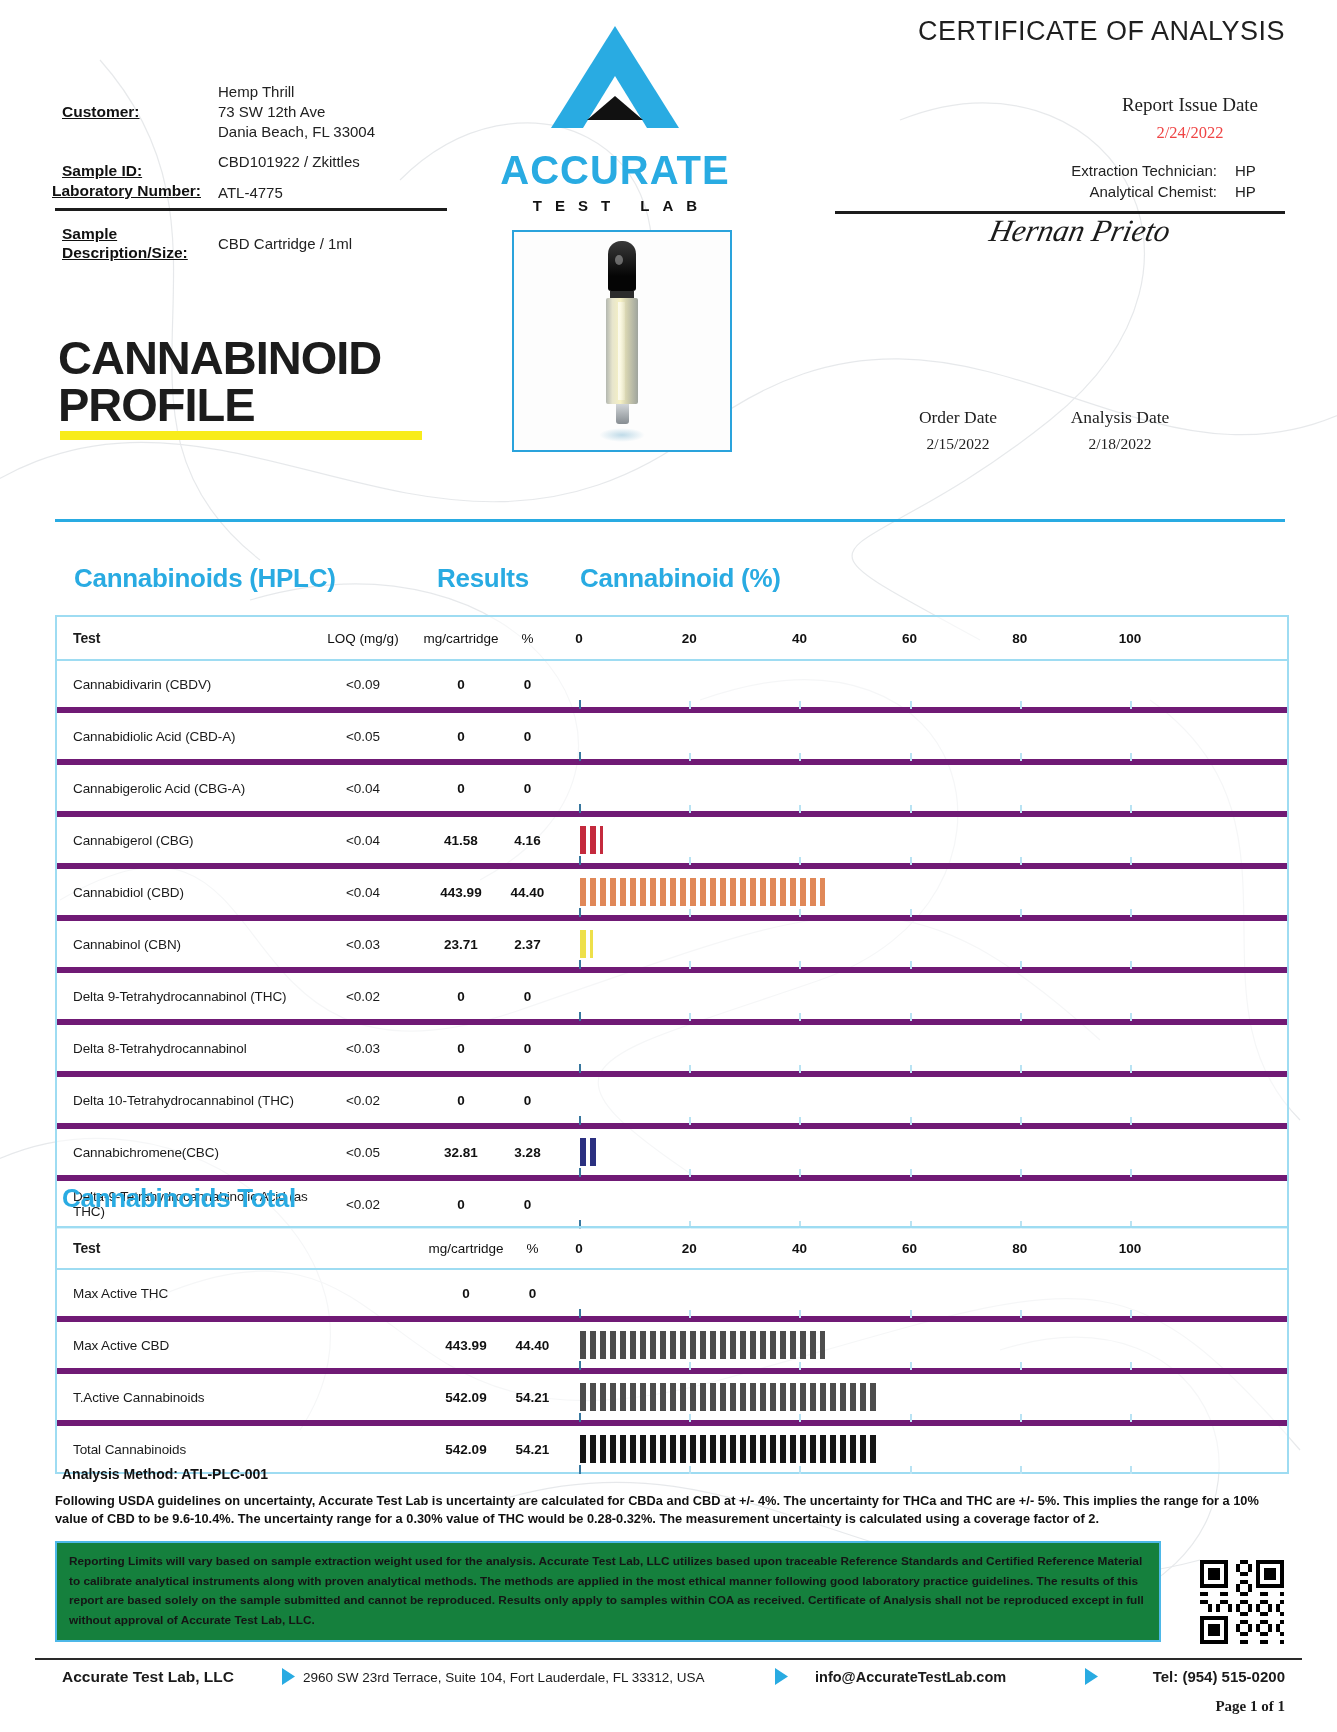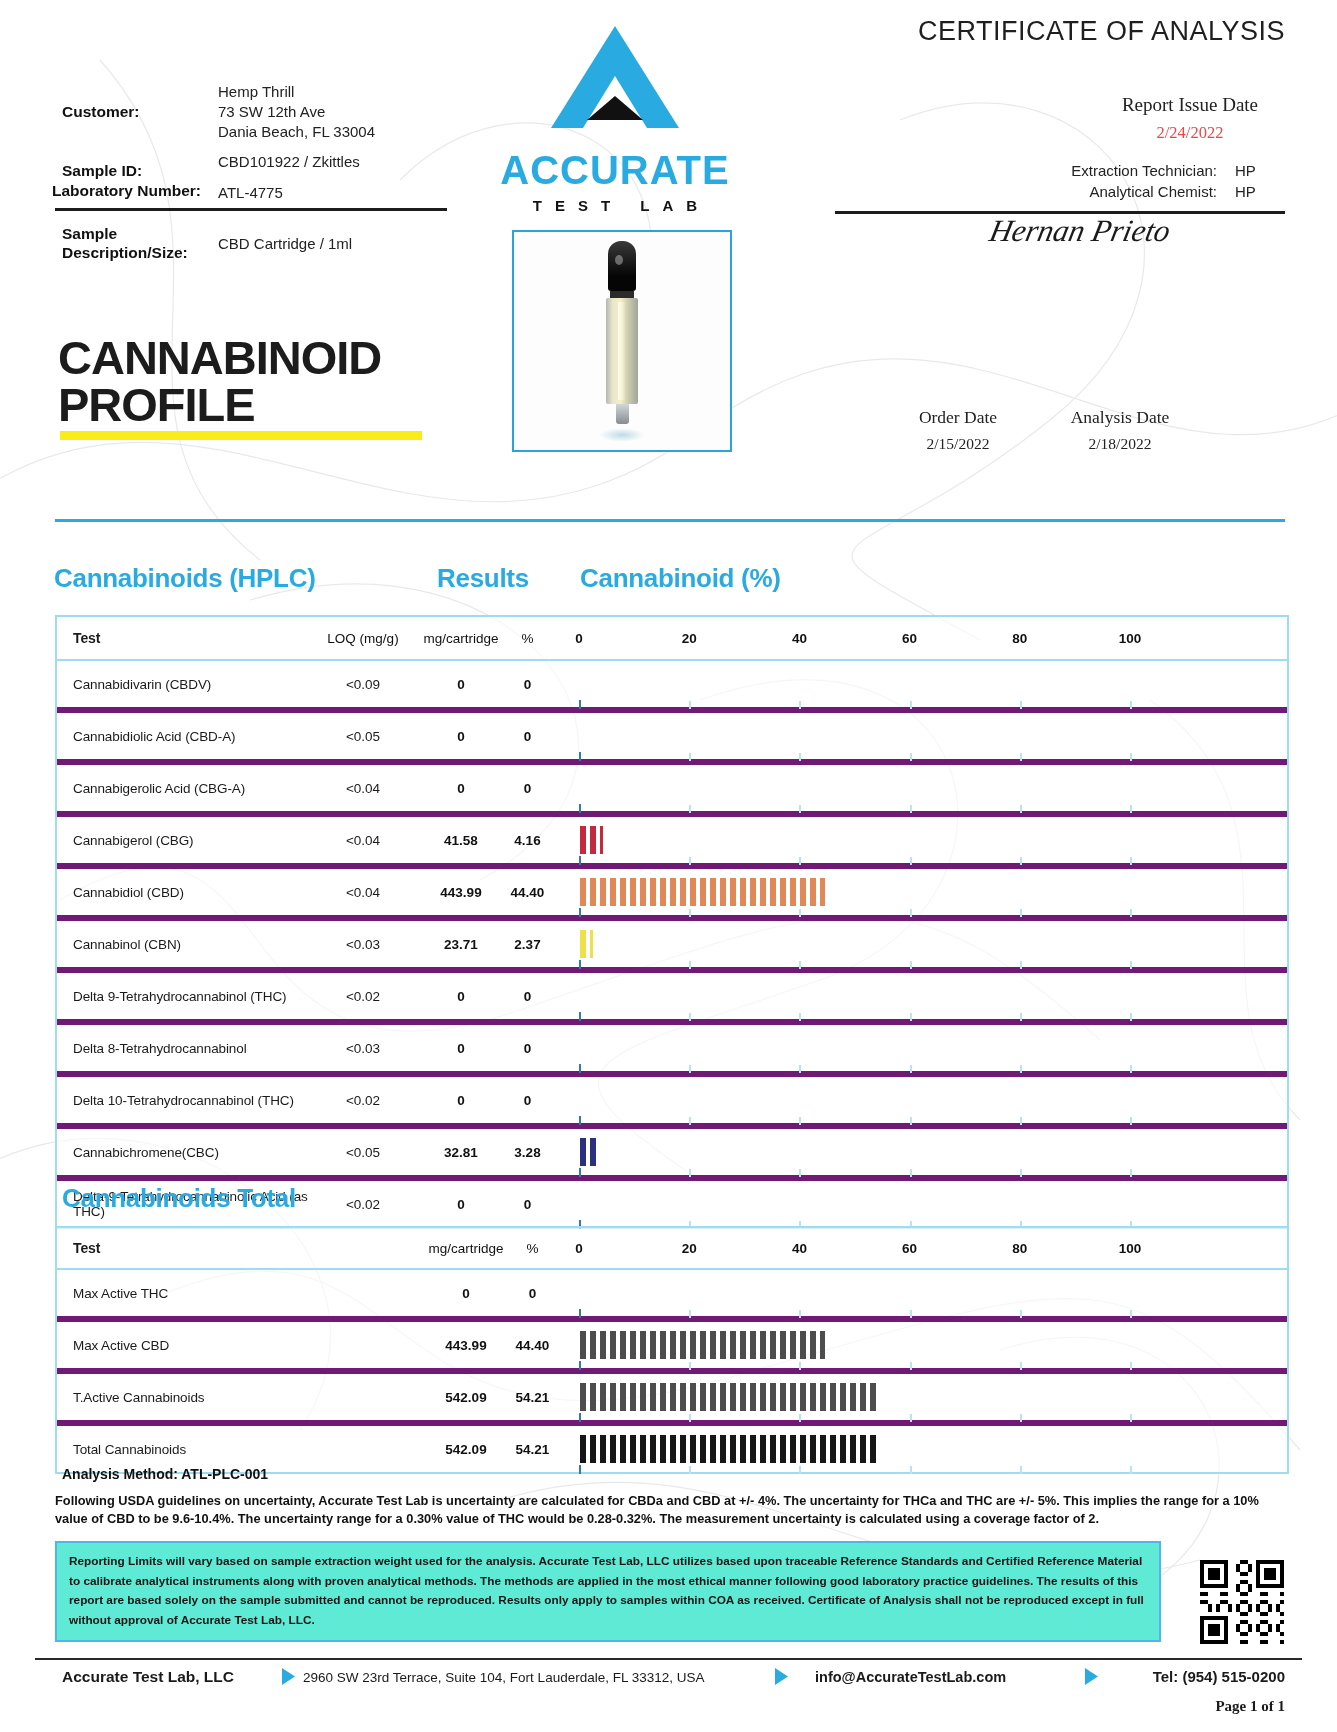--- a/index.html
+++ b/index.html
@@ -4,21 +4,21 @@
 <style>
   html,body{margin:0;padding:0;background:#ffffff;}
   .page{position:relative;width:1337px;height:1732px;background:#fff;overflow:hidden;
         font-family:"Liberation Sans","DejaVu Sans",sans-serif;color:#1a1a1a;}
   .abs{position:absolute;}
   .serif{font-family:"Liberation Serif","DejaVu Serif",serif;}
   .decor{position:absolute;left:0;top:0;z-index:0;pointer-events:none;}
   .z{z-index:1;}
 
   
-  .lbl{font-weight:bold;font-size:15.5px;color:#111;}
+  .lbl{font-weight:bold;font-size:15.5px;color:#111;text-decoration:underline;}
   .val{font-size:15px;color:#222;line-height:20px;}
   .coa-title{right:52px;top:16px;font-size:27px;letter-spacing:.5px;color:#1f1f1f;font-weight:400;}
   .report-issue{left:1085px;top:94px;width:210px;text-align:center;}
   .report-issue .rl{font-size:19px;color:#222;}
   .report-issue .rv{font-size:16.5px;margin-top:7px;color:#ef4444;}
   .tech{right:60px;top:160px;font-size:15px;color:#222;text-align:right;line-height:21px;}
   .tech .hp{display:inline-block;width:42px;text-align:left;padding-left:18px;font-weight:500;}
   .hr-dark{background:#1c1c1c;height:2.5px;}
   .signature{left:930px;top:213px;width:300px;text-align:center;
              font-family:"Liberation Serif","DejaVu Serif",serif;font-style:italic;
@@ -82,21 +82,21 @@
   .grid2 .scale{left:24px;}
   .tick{position:absolute;bottom:-2px;width:2px;height:8px;background:#b9e3f3;}
   .tick.tick0{background:#39789f;height:9px;}
   .axis-label{position:absolute;top:50%;transform:translate(-50%,-50%);font-weight:bold;font-size:13.5px;color:#111;}
   .bar{position:absolute;left:1px;top:50%;transform:translateY(-50%);height:28px;display:block;}
 
   
   .method{left:62px;top:1466px;font-weight:bold;font-size:14px;color:#111;}
   .disclaimer{left:55px;top:1492px;width:1232px;font-weight:bold;font-size:12.8px;line-height:17.5px;color:#111;}
   .note-box{left:55px;top:1541px;width:1078px;border:2.5px solid #4db8e8;padding:9px 12px 10px 12px;
-            font-weight:600;font-size:11.8px;line-height:19.5px;color:#151515;background:#5eead4;}
+            font-weight:600;font-size:11.8px;line-height:19.5px;color:#151515;background:#15803d;}
   .nd-line{margin-top:9px;font-weight:bold;font-size:12.3px;}
   .qr{left:1200px;top:1560px;width:84px;height:84px;}
 
   
   .foot-rule{left:35px;top:1658px;width:1267px;height:2px;background:#2a2a2a;}
   .foot{top:1668px;font-size:15px;}
   .arrow{width:13px;height:17px;background:#29abe2;clip-path:polygon(0 0,100% 50%,0 100%);top:1668px;}
   .page-num{right:52px;top:1698px;font-size:15px;font-weight:bold;}
 </style>
 </head>
@@ -179,21 +179,21 @@
   <div class="abs z date-block serif" style="left:878px;top:407px">
     <div class="dl">Order Date</div>
     <div class="dv">2/15/2022</div>
   </div>
   <div class="abs z date-block serif" style="left:1040px;top:407px">
     <div class="dl">Analysis Date</div>
     <div class="dv">2/18/2022</div>
   </div>
 
   <div class="abs z cyan-rule"></div>
-  <div class="abs z sec-head" style="left:54px;top:563px">Cannabinoids (HPLC)</div>
+  <div class="abs z sec-head" style="left:74px;top:563px">Cannabinoids (HPLC)</div>
   <div class="abs z sec-head" style="left:437px;top:563px">Results</div>
   <div class="abs z sec-head" style="left:580px;top:563px">Cannabinoid (%)</div>
 
   <div class="abs z tbl" style="top:615px">
     <div class="t-head grid1">
       <div class="cell test">Test</div>
       <div class="cell num">LOQ (mg/g)</div>
       <div class="cell num">mg/cartridge</div>
       <div class="cell num">%</div>
       <div class="cell chart">

